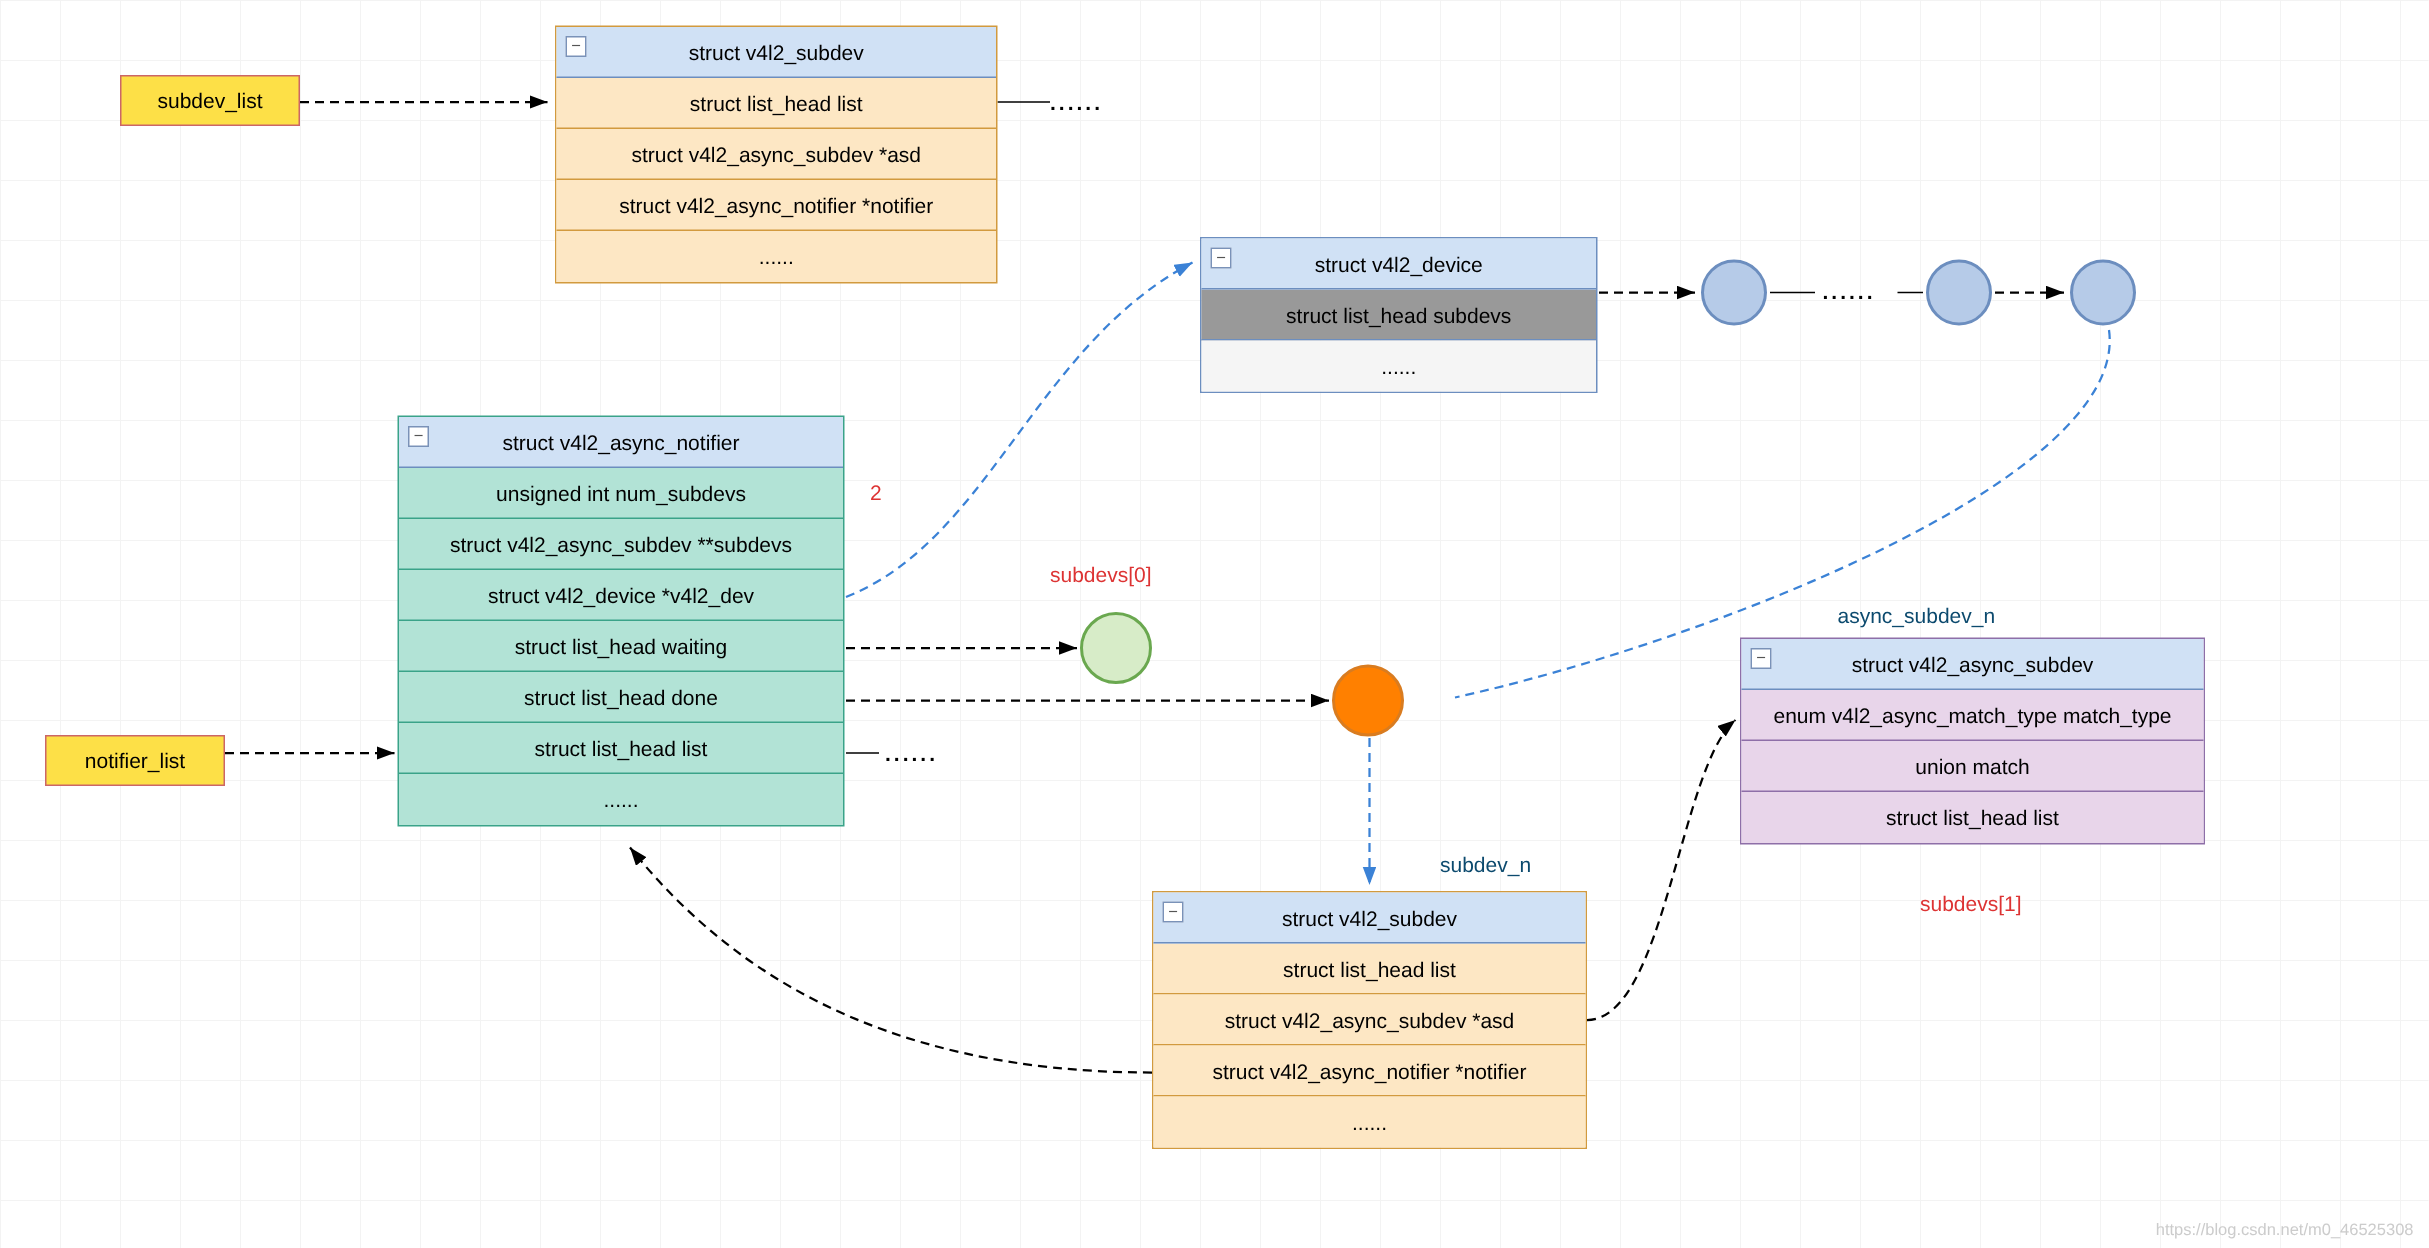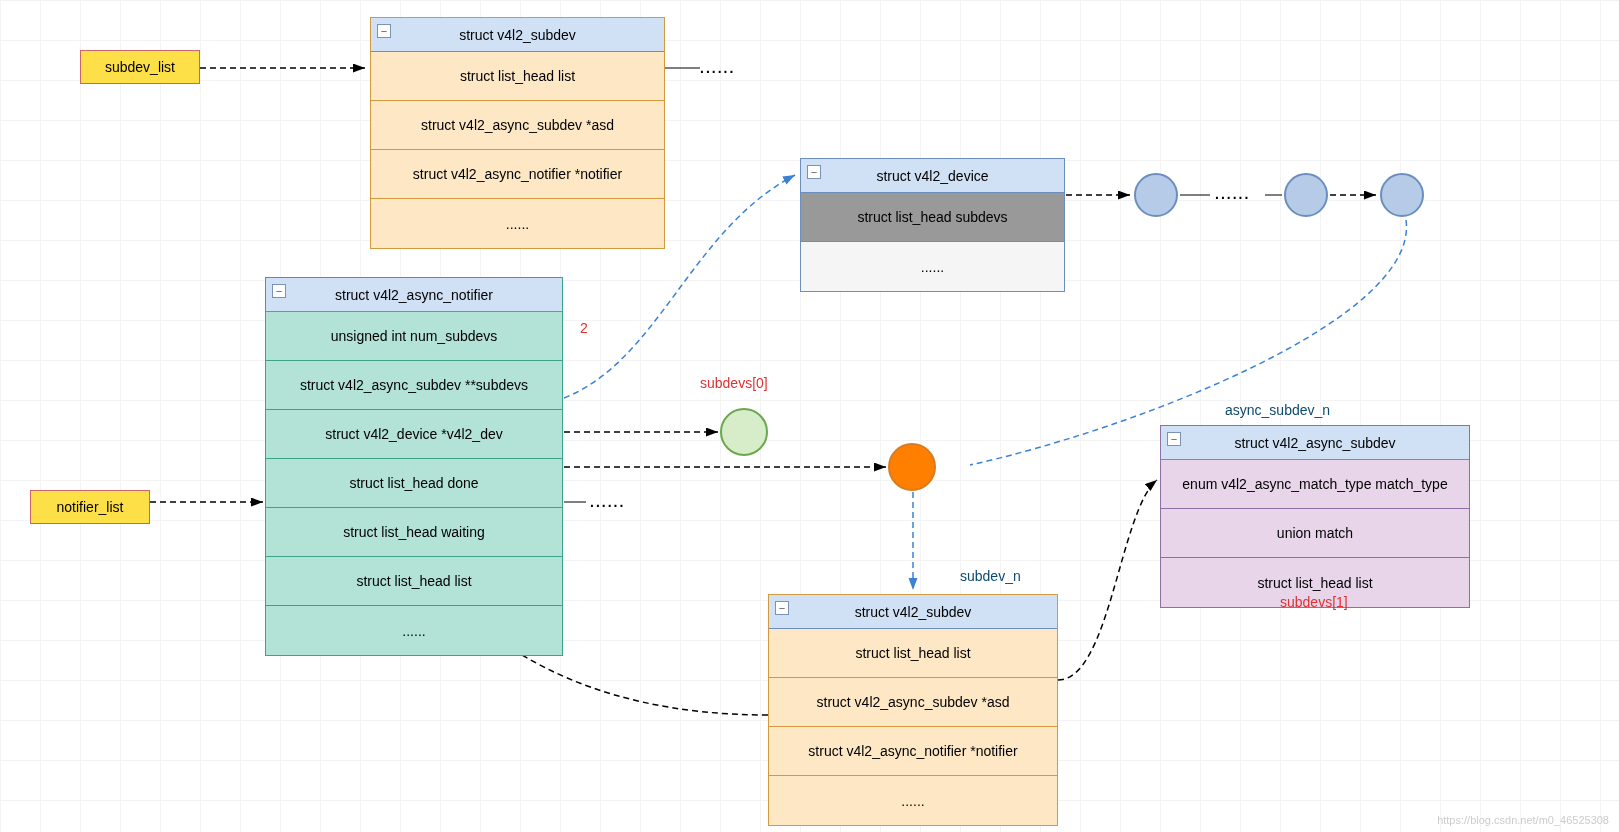--- a/index.html
+++ b/index.html
@@ -2,21 +2,21 @@
 <html><head>
 <meta charset="utf-8">
 <style>
 *{box-sizing:border-box;margin:0;padding:0;}
 body{font-family:Arial,Helvetica,sans-serif;font-size:14px;background:#fff;width:1619px;height:832px;position:relative;overflow:hidden;}
 .grid{position:absolute;inset:0;background-image:linear-gradient(to right,#f3f3f3 1px,transparent 1px),linear-gradient(to bottom,#f3f3f3 1px,transparent 1px);background-size:40px 40px;}
 .struct{position:absolute;border:1px solid;display:flex;flex-direction:column;}
 .struct .head{display:flex;align-items:center;position:relative;height:34px;border-bottom:1px solid;}
 .struct .head .collapse{width:14px;height:14px;border:1px solid #7a92b8;background:#fff;position:absolute;left:6px;top:6px;display:flex;align-items:center;justify-content:center;font-size:11px;color:#555;line-height:1;}
 .struct .head .title{flex:1;text-align:center;padding:0 28px;}
-.struct .row{height:49px;display:flex;align-items:center;justify-content:center;border-bottom:1px solid;padding:1px 10px;}
+.struct .row{height:34px;display:flex;align-items:center;justify-content:center;border-bottom:1px solid;padding:1px 10px;}
 .struct .row:last-child{border-bottom:none;}
 .orange{border-color:#d29a3e;}
 .orange .head{background:#d0e1f5;border-color:#6c8ebf;}
 .orange .row{background:#fde7c4;border-color:#d29a3e;}
 .teal{border-color:#3aa389;}
 .teal .head{background:#d0e1f5;border-color:#6c8ebf;}
 .teal .row{background:#b2e3d6;border-color:#3aa389;}
 .gray{border-color:#6c8ebf;}
 .gray .head{background:#d0e1f5;border-color:#6c8ebf;}
 .gray .row{background:#999;border-color:#6c8ebf;}
@@ -106,22 +106,22 @@
 <div class="struct teal" style="left:265px;top:277px;width:298px;">
   <div class="head">
     <div class="collapse">
         <span>−</span>
       </div>
     <div class="title">struct v4l2_async_notifier</div>
   </div>
   <div class="row">unsigned int num_subdevs</div>
   <div class="row">struct v4l2_async_subdev **subdevs</div>
   <div class="row">struct v4l2_device *v4l2_dev</div>
+  <div class="row">struct list_head waiting</div>
   <div class="row">struct list_head done</div>
-  <div class="row">struct list_head waiting</div>
   <div class="row">struct list_head list</div>
   <div class="row">......</div>
 </div>
 <div class="label red" style="left:580px;top:320px;">2</div>
 <div class="dots" style="left:590px;top:494px;">......</div>
 
 <div class="struct gray" style="left:800px;top:158px;width:265px;">
   <div class="head">
     <div class="collapse">
         <span>−</span>

